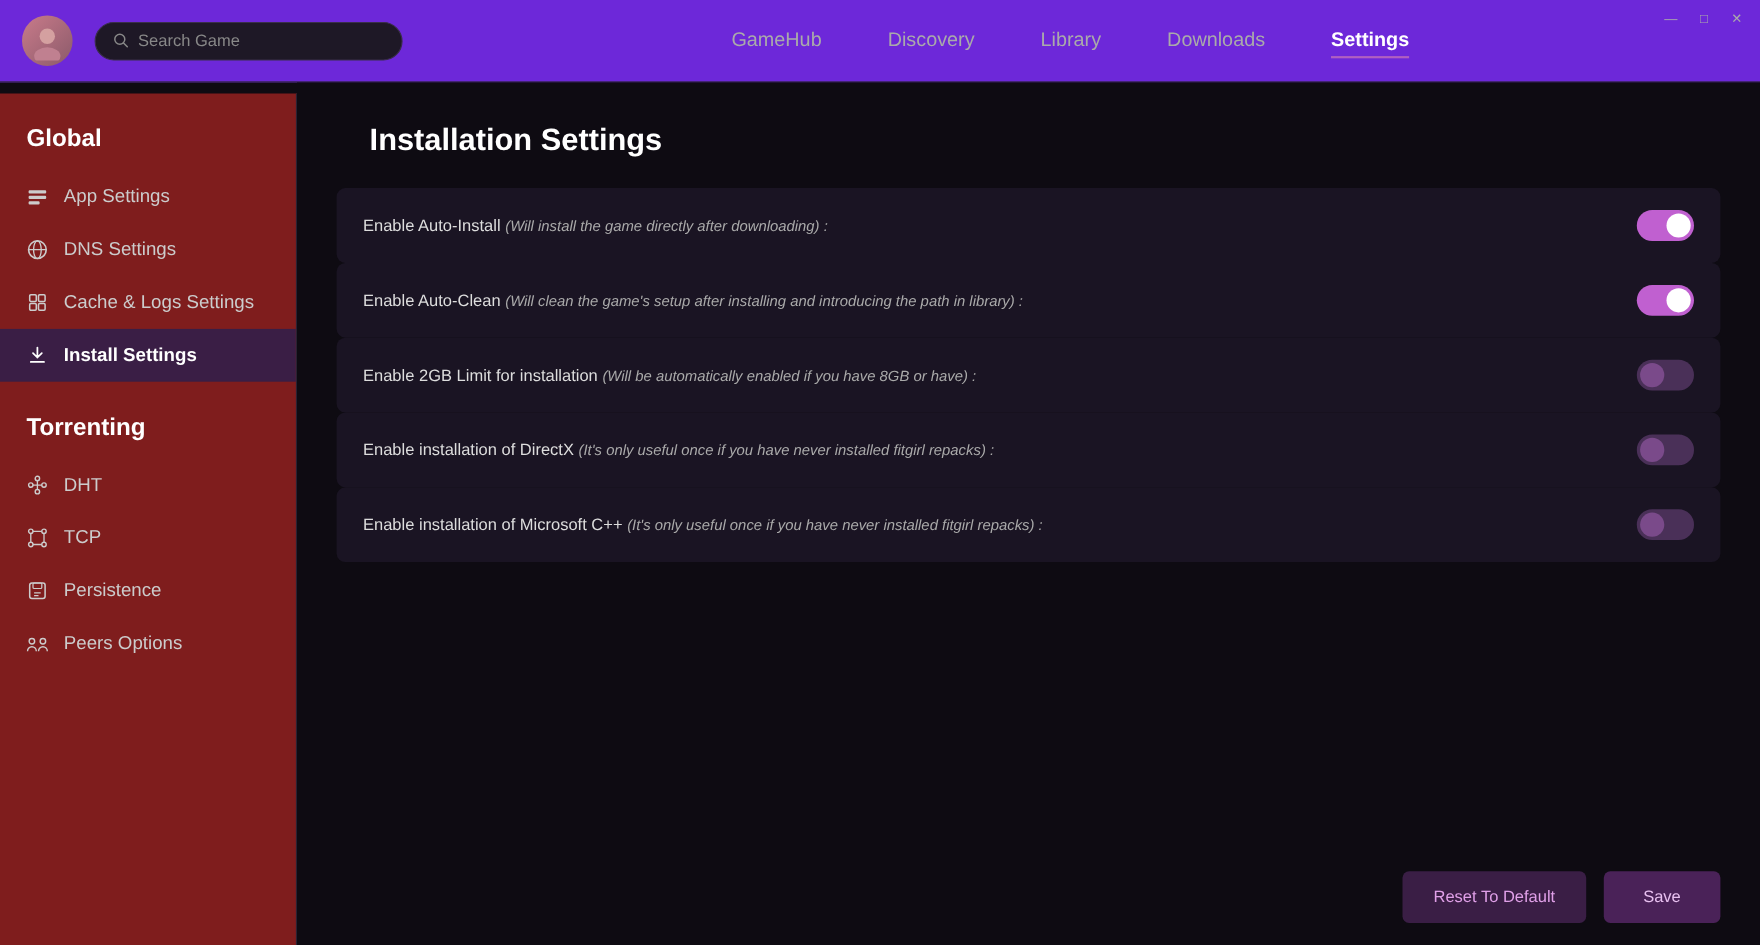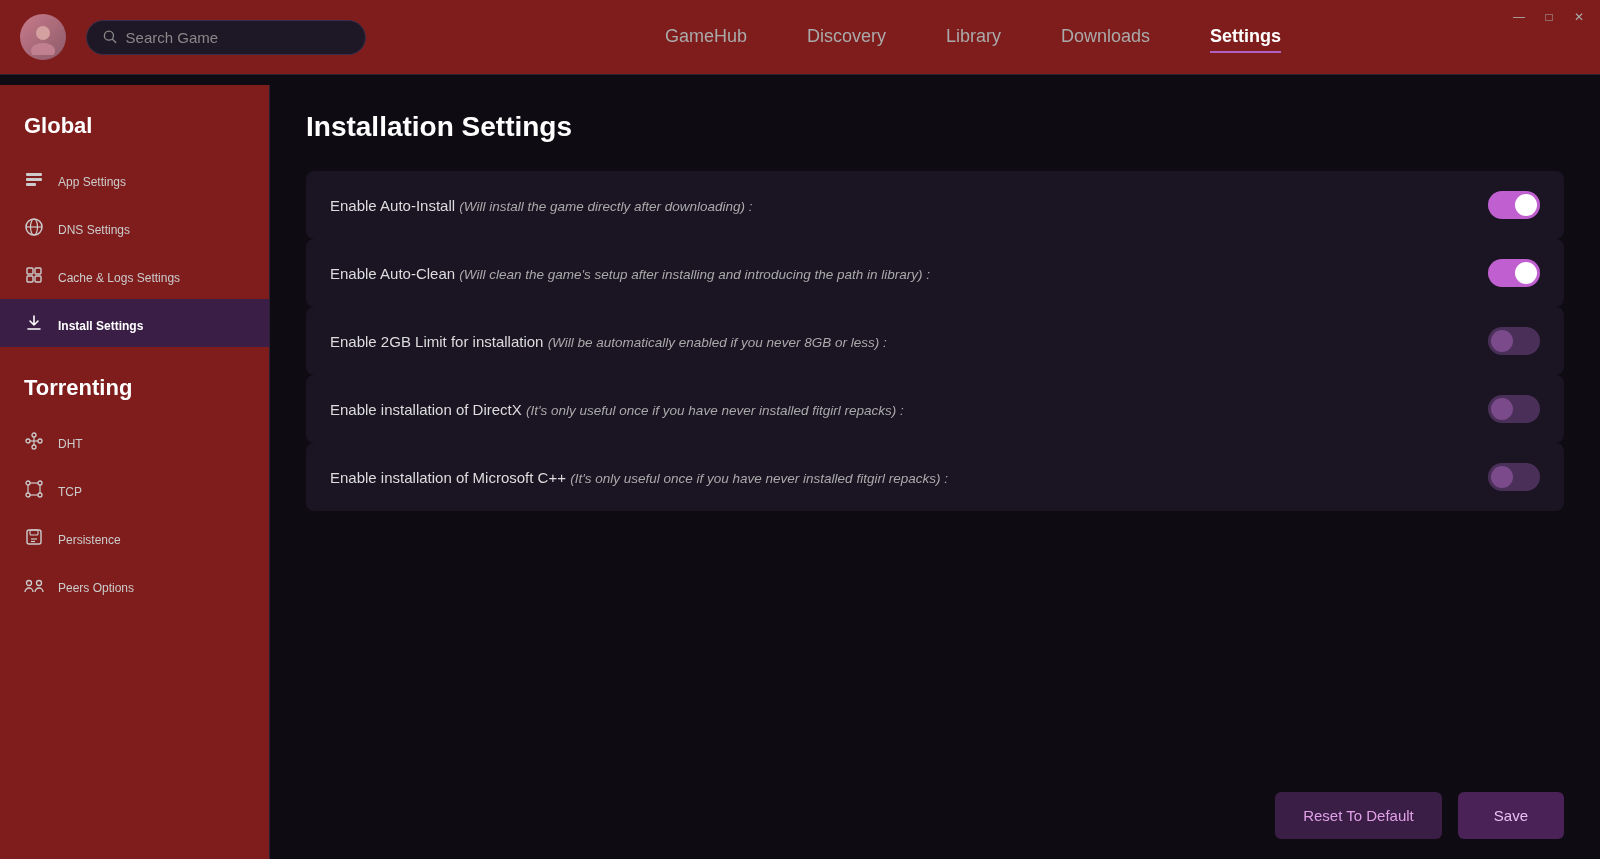--- a/index.html
+++ b/index.html
@@ -28,21 +28,21 @@
       cursor: pointer;
       color: #aaa;
       font-size: 12px;
     }
 
     
     .header {
       position: absolute;
       top: 0; left: 0; right: 0;
       height: 75px;
-      background: #7f1d1d;
+      background: #6d28d9;
       display: flex;
       align-items: center;
       padding: 0 20px;
       border-bottom: 1px solid #2a2233;
     }
     .avatar {
       width: 46px; height: 46px;
       border-radius: 50%;
       background: linear-gradient(135deg, #c97b8a, #8b5a6a);
       overflow: hidden;
@@ -104,26 +104,26 @@
       overflow-y: auto;
     }
     .sidebar-section-title {
       font-size: 22px;
       font-weight: 700;
       padding: 0 24px 16px 24px;
       color: #fff;
     }
     .sidebar-item {
       display: flex;
-      align-items: flex-end;
+      align-items: center;
       gap: 14px;
       padding: 14px 24px;
       cursor: pointer;
       color: #ccc;
-      font-size: 12px;
+      font-size: 17px;
       border-radius: 0;
       transition: background 0.15s;
     }
     .sidebar-item.active {
       background: #3a1e45;
       color: #fff;
       font-weight: 600;
     }
     .sidebar-item svg { flex-shrink: 0; }
     .sidebar-section-gap { height: 28px; }
@@ -138,20 +138,21 @@
       background: #0e0b12;
       padding: 36px 36px 20px 36px;
       overflow-y: auto;
     }
 
     .page-title {
       font-size: 28px;
       font-weight: 700;
       color: #fff;
       margin-bottom: 28px;
+      margin-left: 30px;
     }
 
     
     .setting-row {
       display: flex;
       align-items: center;
       justify-content: flex-end;
       background: #1a1423;
       border-radius: 8px;
       padding: 20px 24px;
@@ -372,21 +373,21 @@
     </span>
     <label class="toggle on">
       <div class="toggle-track"></div>
       <div class="toggle-thumb"></div>
     </label>
   </div>
 
   <div class="setting-row">
     <span class="setting-label">
       <span>Enable 2GB Limit for installation</span>
-      <em> <span>(Will be automatically enabled if you never 8GB or less) :</span></em>
+      <em> <span>(Will be automatically enabled if you have 8GB or have) :</span></em>
     </span>
     <label class="toggle off">
       <div class="toggle-track"></div>
       <div class="toggle-thumb"></div>
     </label>
   </div>
 
   <div class="setting-row">
     <span class="setting-label">
       <span>Enable installation of DirectX</span>

